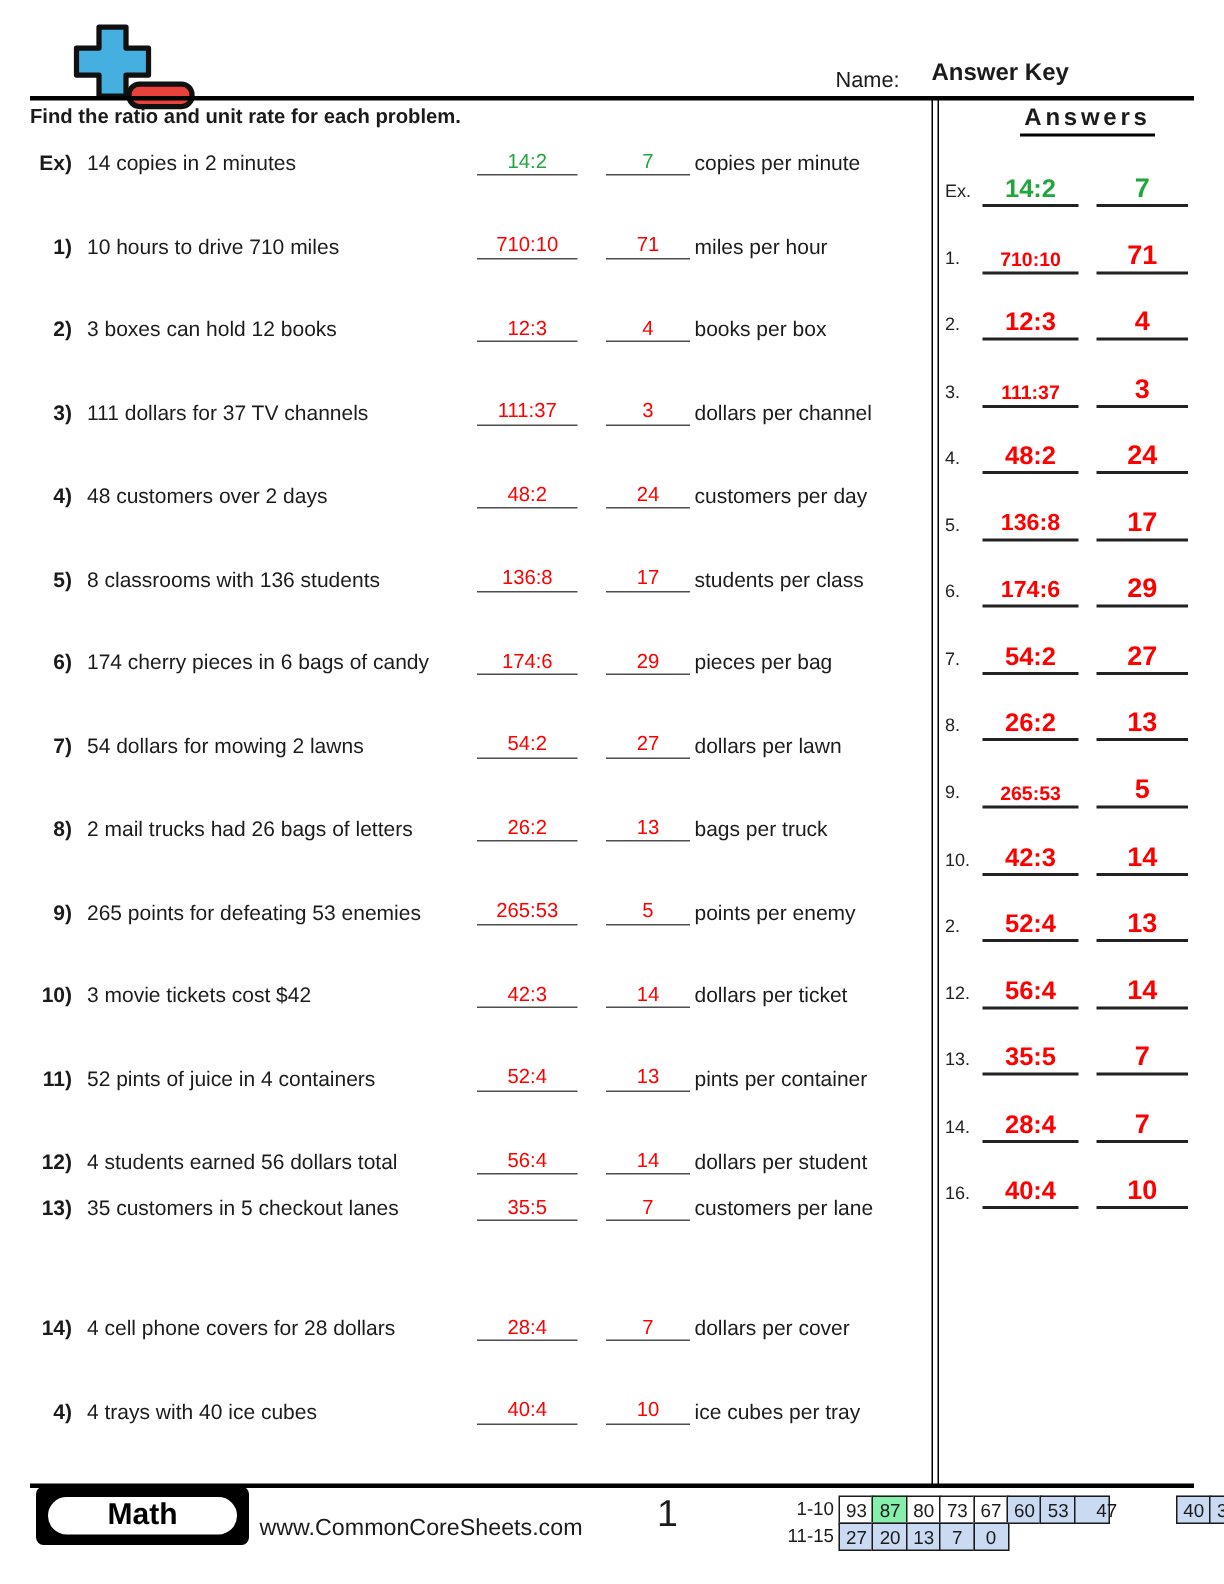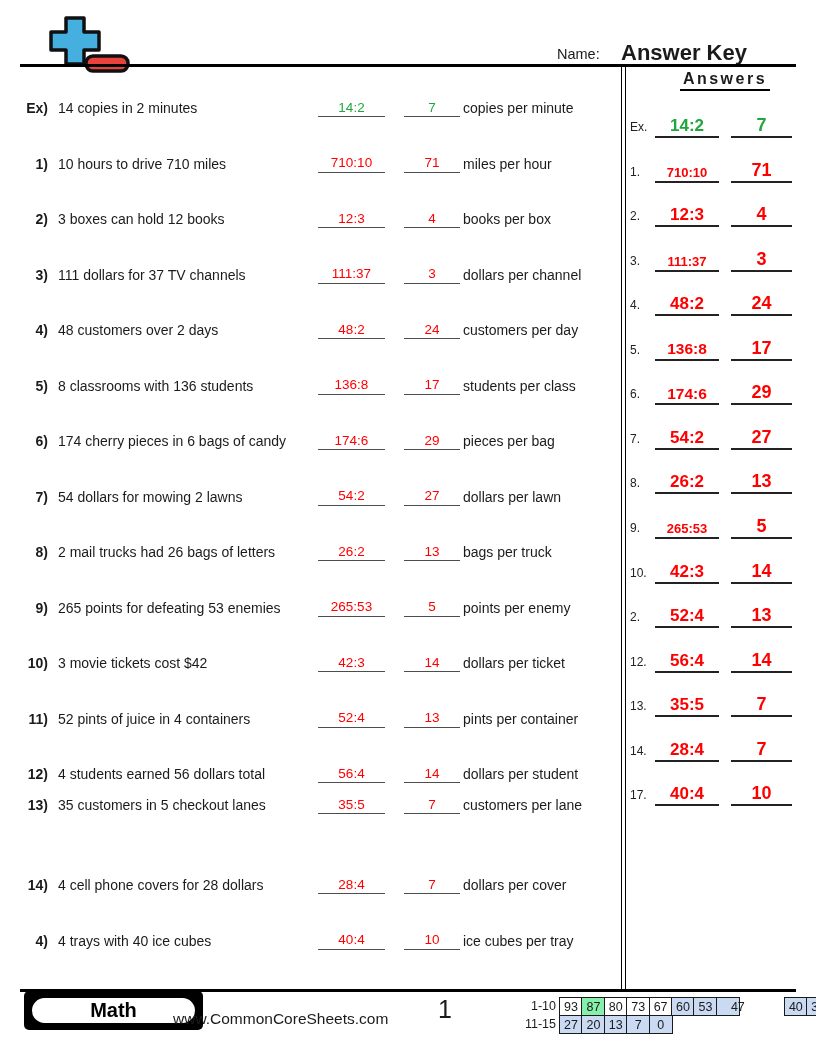--- a/index.html
+++ b/index.html
@@ -4,41 +4,41 @@
 <style>
   html,body{margin:0;padding:0;background:#888;}
   #page{
     position:relative;width:816px;height:1056px;background:#ffffff;margin:0 auto;
     font-family:"Liberation Sans", sans-serif;color:#1b1b1b;overflow:hidden;
   }
   .abs{position:absolute;}
   
   #title{left:230px;top:44px;width:310px;text-align:center;font-size:16.5px;font-weight:600;letter-spacing:.2px;}
   #name-label{left:557px;top:46px;font-size:14.5px;}
-  #name-value{left:621px;top:40px;font-size:22px;font-weight:bold;}
+  #name-value{left:621px;top:40px;font-size:16px;font-weight:bold;}
   #header-rule{left:20px;top:64px;width:776px;height:3px;background:#000;}
   #instruction{left:20px;top:70px;font-size:13.5px;font-weight:bold;}
   #answers-heading{left:655px;top:70px;width:140px;text-align:center;}
   #answers-heading span{font-size:16px;font-weight:bold;letter-spacing:2.5px;border-bottom:2.5px solid #000;padding:0 3px 2px 3px;}
   #divider{left:621px;top:66px;width:3px;height:924px;border-left:1.6px solid #000;border-right:1.6px solid #000;}
   
   .problem-row{left:0;width:622px;height:20px;}
   .q-num{position:absolute;left:0;bottom:1px;width:48px;text-align:right;font-weight:bold;font-size:14px;}
   .q-text{position:absolute;left:58px;bottom:1px;font-size:14px;white-space:nowrap;}
   .blank{position:absolute;bottom:0;display:flex;align-items:flex-end;justify-content:center;border-bottom:1.7px solid #4d4d4d;height:19px;}
   .blank .val{line-height:1;padding-bottom:2px;font-size:13.5px;}
   .q-unit{position:absolute;left:463px;bottom:1px;font-size:14px;white-space:nowrap;}
   
   .answer-row{left:622px;width:194px;height:28px;}
   .a-num{position:absolute;left:8px;bottom:4px;font-size:12px;color:#222;}
   .a-blank{position:absolute;bottom:0;display:flex;align-items:flex-end;justify-content:center;border-bottom:2px solid #222;height:28px;}
   .a-blank .val{line-height:1;padding-bottom:2px;font-weight:bold;}
   
   #footer-rule{left:20px;top:989px;width:776px;height:3px;background:#000;}
-  #brand-badge{left:24px;top:991px;width:142px;height:39px;background:#000;border-radius:5px;padding-left:37px;}
+  #brand-badge{left:24px;top:991px;width:142px;height:39px;background:#000;border-radius:5px;}
   #brand-pill{position:absolute;left:6px;top:5px;right:6px;bottom:5px;background:#fff;border:2px solid #000;border-radius:16px;
     display:flex;align-items:center;justify-content:center;font-weight:bold;font-size:20px;color:#000;}
   #website{left:173px;top:1010px;font-size:15.5px;}
   #page-number{left:425px;top:995px;width:40px;text-align:center;font-size:25px;}
   .score-row{position:absolute;display:flex;}
   .score-label{position:absolute;text-align:right;font-size:12.5px;width:56px;}
   .score-cell{box-sizing:border-box;width:24px;height:19px;border:1.6px solid #1a1a1a;margin-left:-1.6px;
     display:flex;align-items:center;justify-content:center;font-size:12.5px;}
   .score-cell:first-child{margin-left:0;}
 </style>
@@ -48,20 +48,21 @@
 <div id="page">
 
   <svg class="abs" style="left:36px;top:14px" width="100" height="64" viewBox="0 0 100 64">
     <path d="M30 4 h18 v14 h15 v18 h-15 v14 h-18 v-14 h-15 v-18 h15 z" fill="#45b0e0" stroke="#101010" stroke-width="3.5" stroke-linejoin="round"></path>
     <rect x="50" y="42" width="42" height="15" rx="7" fill="#e9423d" stroke="#101010" stroke-width="3.5"></rect>
   </svg>
 
   <div class="abs" id="name-label">Name:</div>
   <div class="abs" id="name-value">Answer Key</div>
   <div class="abs" id="header-rule"></div>
+  <div class="abs" id="instruction">Find the ratio and unit rate for each problem.</div>
   <div class="abs" id="answers-heading">
     <span>Answers</span>
   </div>
   <div class="abs" id="divider"></div>
 
   <div id="problems-area">
       <div class="problem-row abs" style="top: 97px;">
         <div class="q-num">Ex)</div>
         <div class="q-text">14 copies in 2 minutes</div>
         <div class="blank" style="left: 318px; width: 67px;">
@@ -368,21 +369,21 @@
       <div class="answer-row abs" style="top: 733.7px;">
         <div class="a-num">14.</div>
         <div class="a-blank" style="left: 33px; width: 64px;">
           <div class="val" style="color: rgb(254, 0, 0); font-size: 17px;">28:4</div>
         </div>
         <div class="a-blank" style="left: 109px; width: 61px;">
           <div class="val" style="color: rgb(254, 0, 0); font-size: 18px;">7</div>
         </div>
       </div>
       <div class="answer-row abs" style="top: 778.25px;">
-        <div class="a-num">17.</div>
+        <div class="a-num">16.</div>
         <div class="a-blank" style="left: 33px; width: 64px;">
           <div class="val" style="color: rgb(254, 0, 0); font-size: 17px;">40:4</div>
         </div>
         <div class="a-blank" style="left: 109px; width: 61px;">
           <div class="val" style="color: rgb(254, 0, 0); font-size: 18px;">10</div>
         </div>
       </div>
     </div>
 
   <div class="abs" id="footer-rule"></div>

